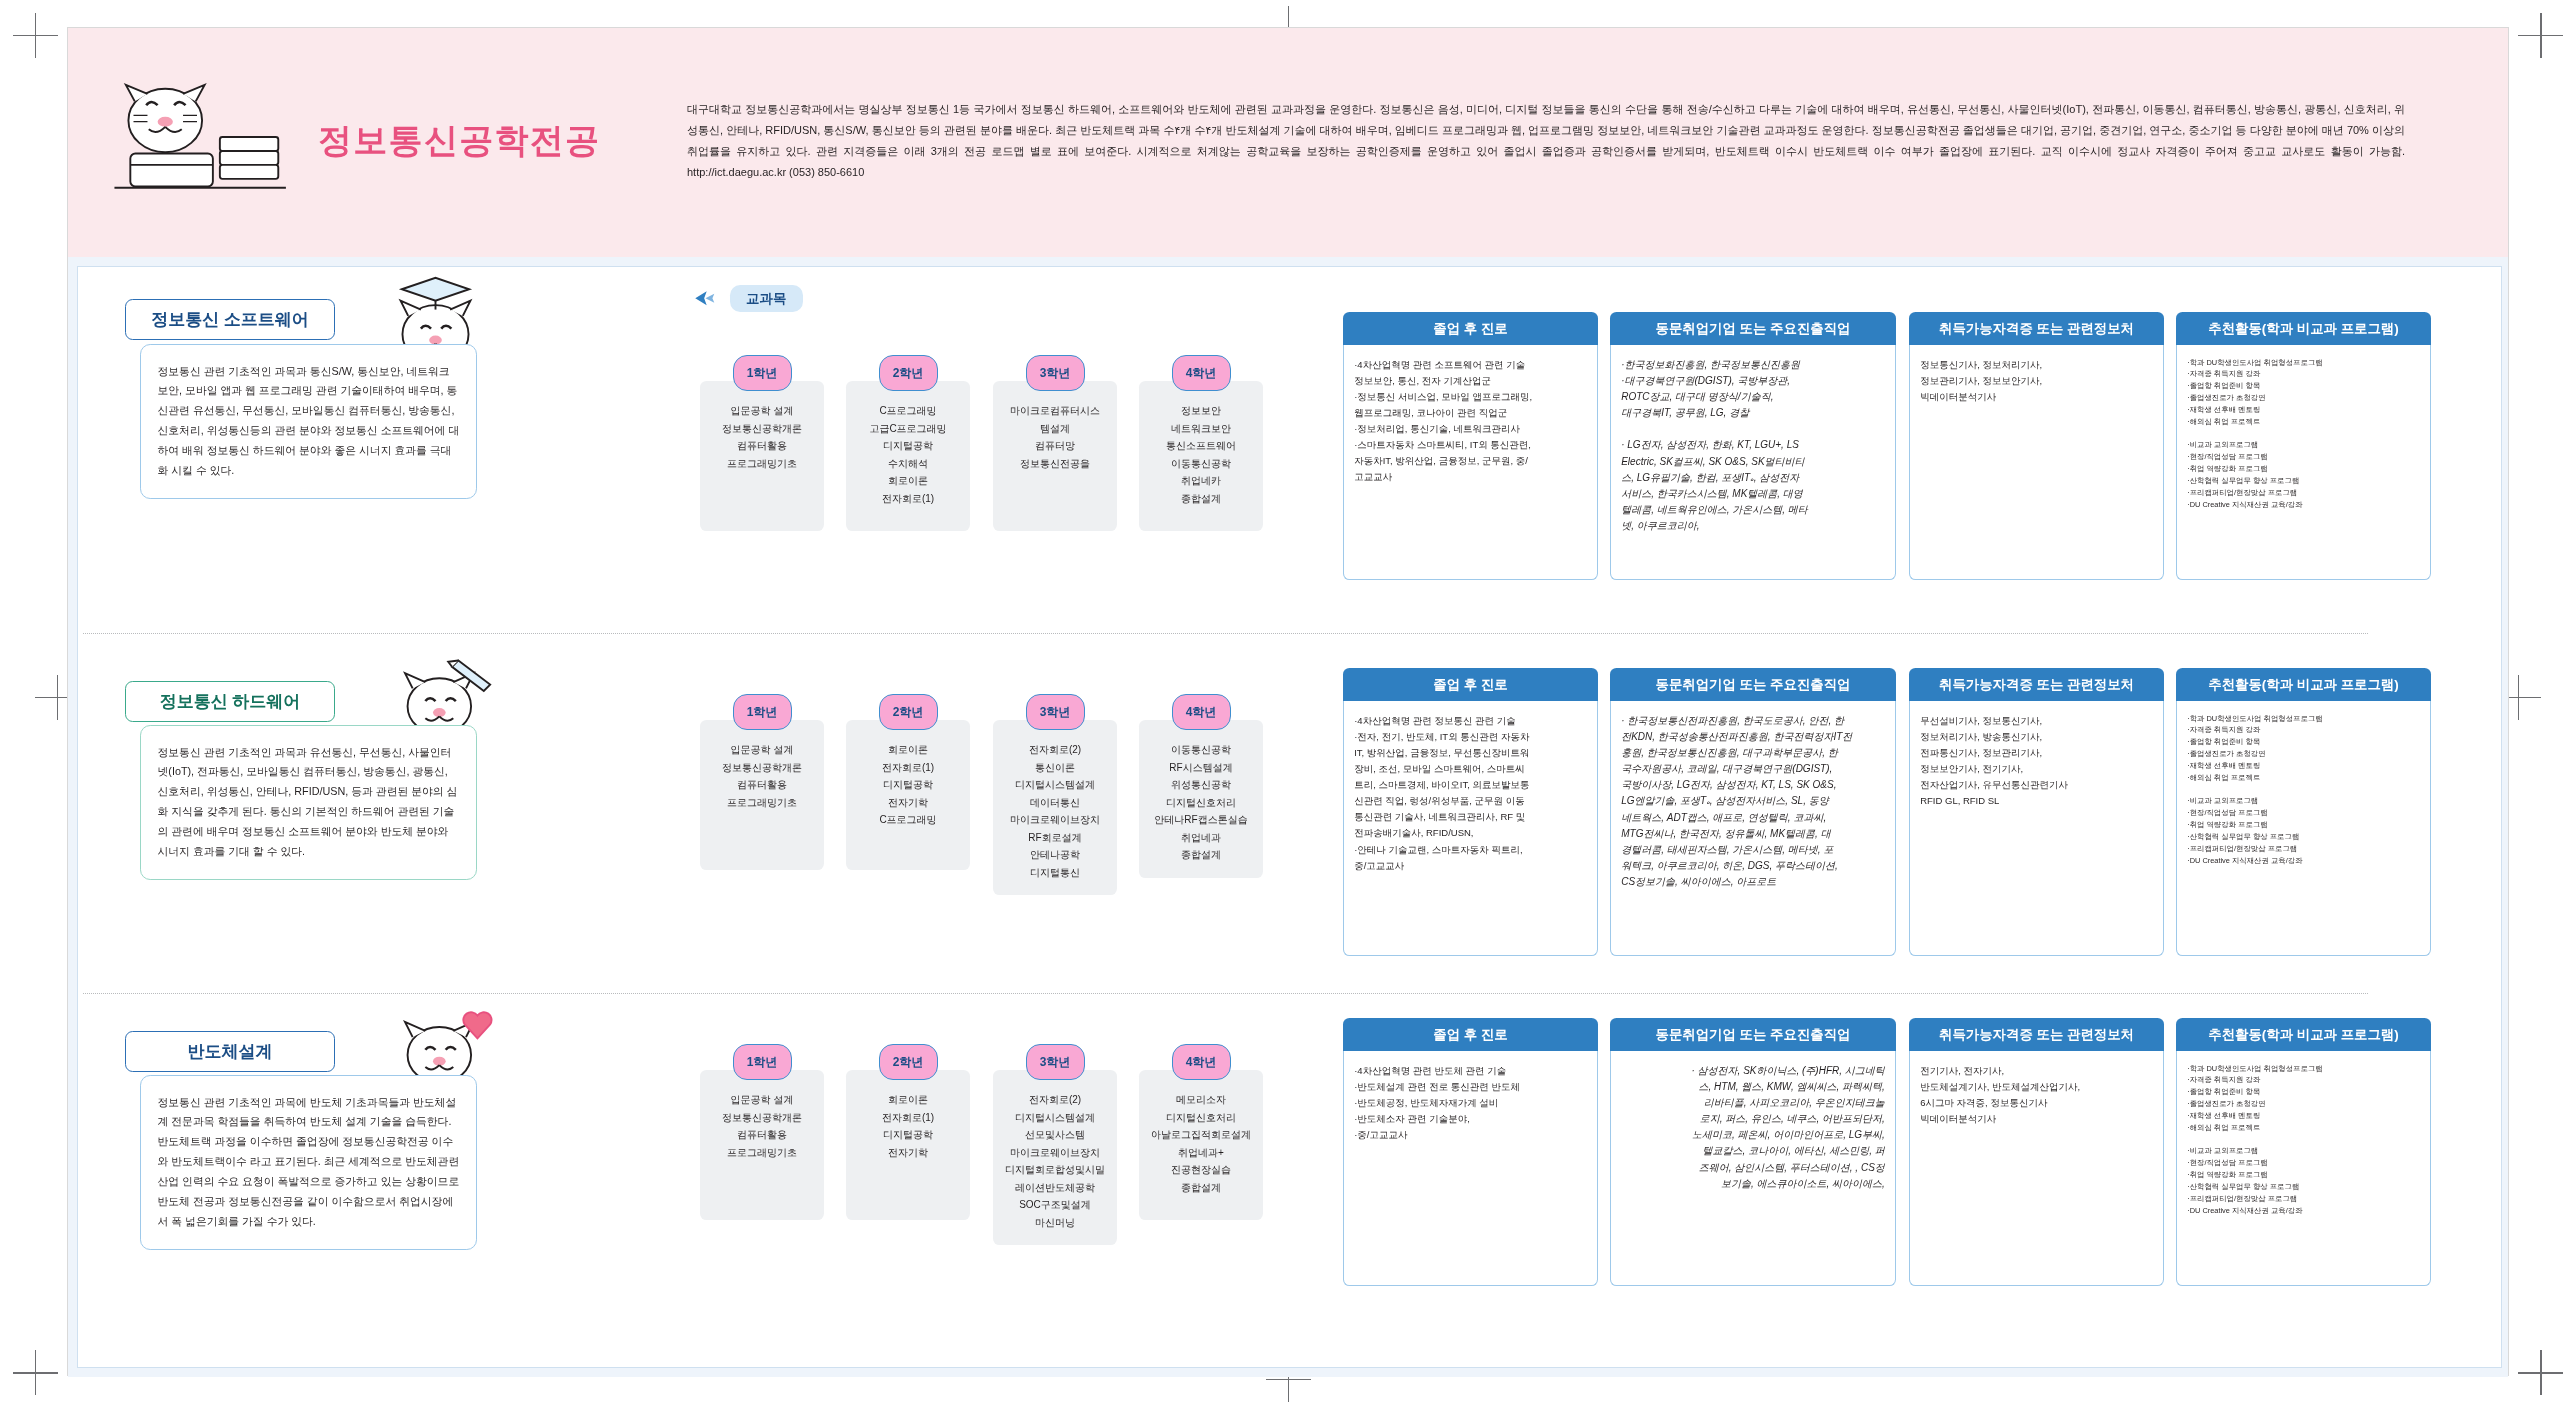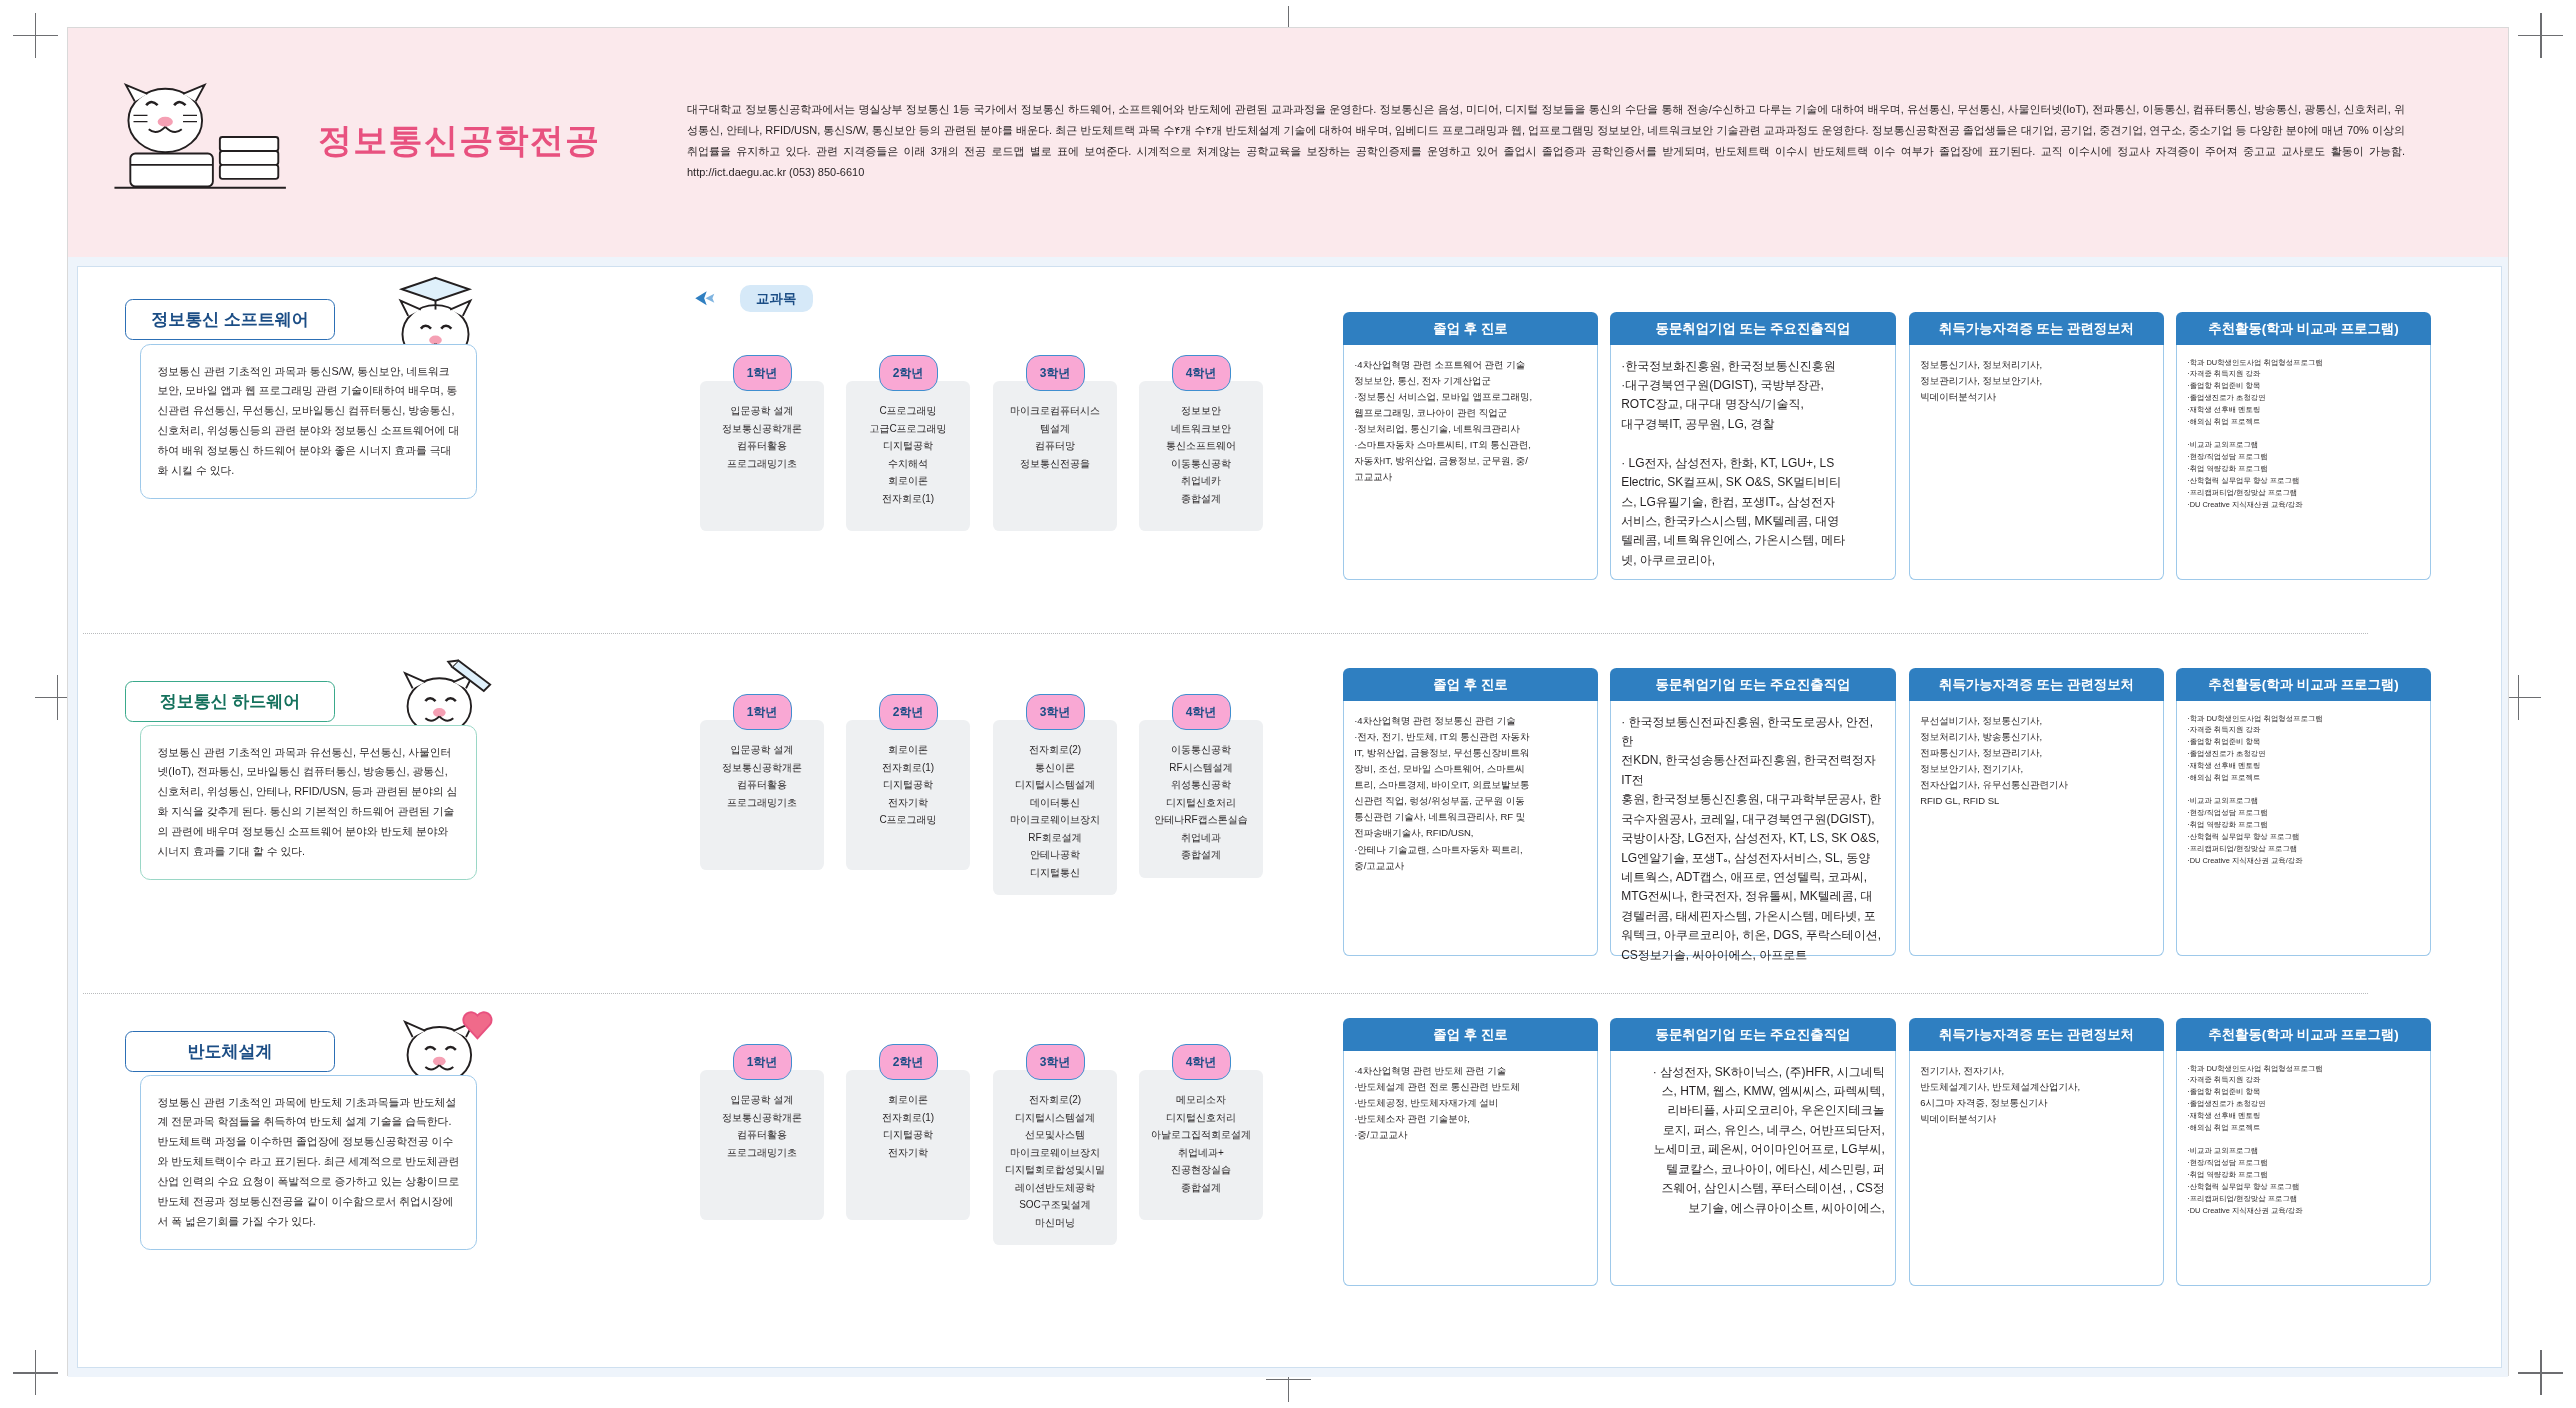--- a/index.html
+++ b/index.html
@@ -74,21 +74,21 @@
     border:1.3px solid #9ec9ea; border-radius:10.2px;
     background:#ffffff;
     padding:16.5px 16.5px;
     font-size:10.8px; line-height:1.85; color:#231f20;
   }
   .sec-body.green { border-color:#9ad7c6; }
 
   
   .subject-tag {
     position:absolute; left:694px; top:285px;
-    display:flex; align-items:center; gap:24px;
+    display:flex; align-items:center; gap:14px;
   }
   .subject-tag .pill {
     background:#d6e9f8; border-radius:10.2px; padding:4.5px 16.5px;
     font-size:13.4px; font-weight:bold; color:#1b4d85;
   }
   .arrow-ico { width:21.6px; height:16.5px; }
 
   
   .yearcol { position:absolute; width:124px; }
   .yearbadge {
@@ -110,21 +110,21 @@
     border-radius:6.4px 6.4px 0 0;
     color:#ffffff; font-size:13.4px; font-weight:bold;
     display:flex; align-items:center; justify-content:center;
     height:33px;
   }
   .panel-body {
     border:1.3px solid #9ec9ea; border-top:none; border-radius:0 0 6.4px 6.4px;
     background:#ffffff; padding:11.5px 10.2px;
     font-size:9.5px; line-height:1.7; color:#231f20;
   }
-  .panel-body.tiny { font-size:12px; line-height:1.62; }
+  .panel-body.tiny { font-size:10px; line-height:1.62;font-style:italic; }
   .panel-body.xtiny { font-size:7.4px; line-height:1.6; }
   .h-blue { background:#2f7fc1; }
 
   .divider {
     position:absolute; height:0; border-top:1.9px dotted #b9bbbd; left:83px; width:2285px;
   }
 
   .tiger2 { position:absolute; width:121px; height:108px; }
 
   .nowrap-line { white-space:pre-line; }

